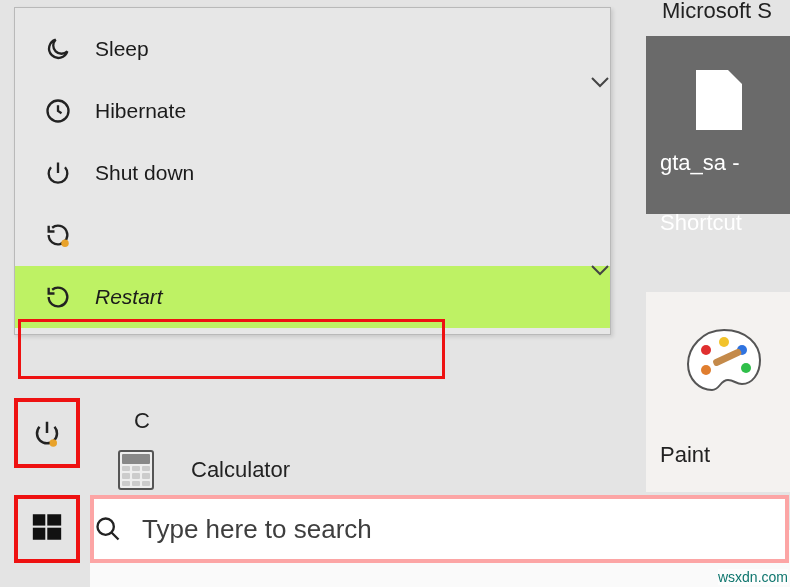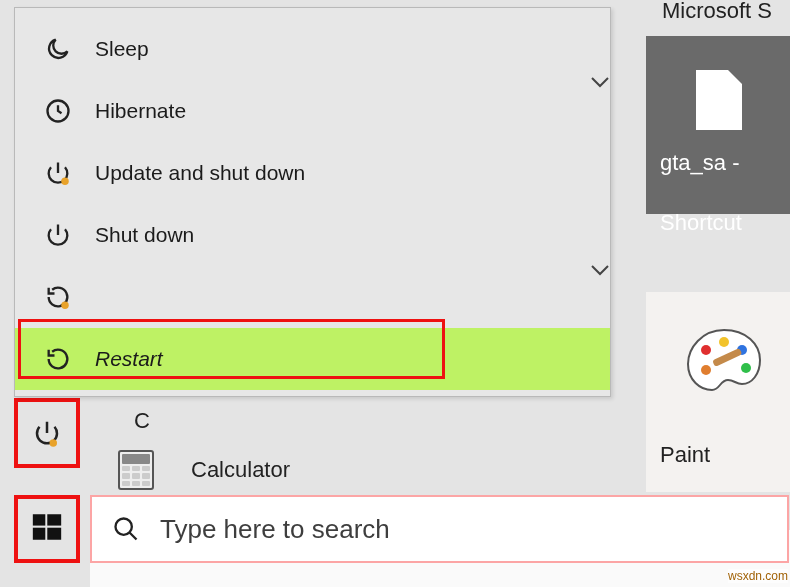--- a/index.html
+++ b/index.html
@@ -148,38 +148,37 @@
   .tile-paint .p-icon {
     position: absolute; left: 38px; top: 34px;
     width: 80px; height: 68px;
   }
   .tile-paint .cap { position:absolute; left:14px; top:150px;}
   
   .searchbar {
     position: absolute;
     left: 90px; top: 495px;
     width: 699px; height: 68px;
-    border: 2px solid #fca5a5;
+    border: 4px solid #fca5a5;
     background: #fff;
     display: flex;
     align-items: center;
-    padding-left: 20px;
     gap: 20px;
   }
   .search-text {
     font-size: 26px;
     color: #3e3e3e;
     font-family: "Segoe UI", Arial, sans-serif;
   }
   .search-icon { width: 28px; height: 28px; }
   .watermark {
     position: absolute;
     right: 2px; top: 569px;
-    font-size: 12px;
-    color: #a16207;
+    font-size: 14px;
+    color: #0f766e;
     background: rgba(255,255,255,.6);
   }
 </style>
 </head>
 <body>
 
 <div class="rail">
   <div class="power-btn red-box">
     <span class="menu-icon">
       <svg viewBox="0 0 24 24" width="30" height="30" fill="none" stroke="#222" stroke-width="2">
@@ -231,30 +230,20 @@
       <span>Sleep</span>
     </div>
     <div class="menu-item">
       <span class="menu-icon">
         <svg viewBox="0 0 24 24" width="28" height="28" fill="none" stroke="#222" stroke-width="2">
             <circle cx="12" cy="12" r="9"></circle>
             <path d="M12 7v5l3 2"></path>
           </svg>
       </span>
       <span>Hibernate</span>
-    </div>
-    <div class="menu-item">
-      <span class="menu-icon">
-        <svg viewBox="0 0 24 24" width="28" height="28" fill="none" stroke="#222" stroke-width="2">
-            <path d="M12 3v9"></path>
-            <path d="M6 7a8 8 0 1 0 12 0"></path>
-            <circle cx="18" cy="19" r="3.2" fill="#e8a22a" stroke="none"></circle>
-          </svg>
-      </span>
-      <span>Update and shut down</span>
     </div>
     <div class="menu-item">
       <span class="menu-icon">
         <svg viewBox="0 0 24 24" width="28" height="28" fill="none" stroke="#222" stroke-width="2">
             <path d="M12 3v9"></path>
             <path d="M6 7a8 8 0 1 0 12 0"></path>
           </svg>
       </span>
       <span>Shut down</span>
     </div>

